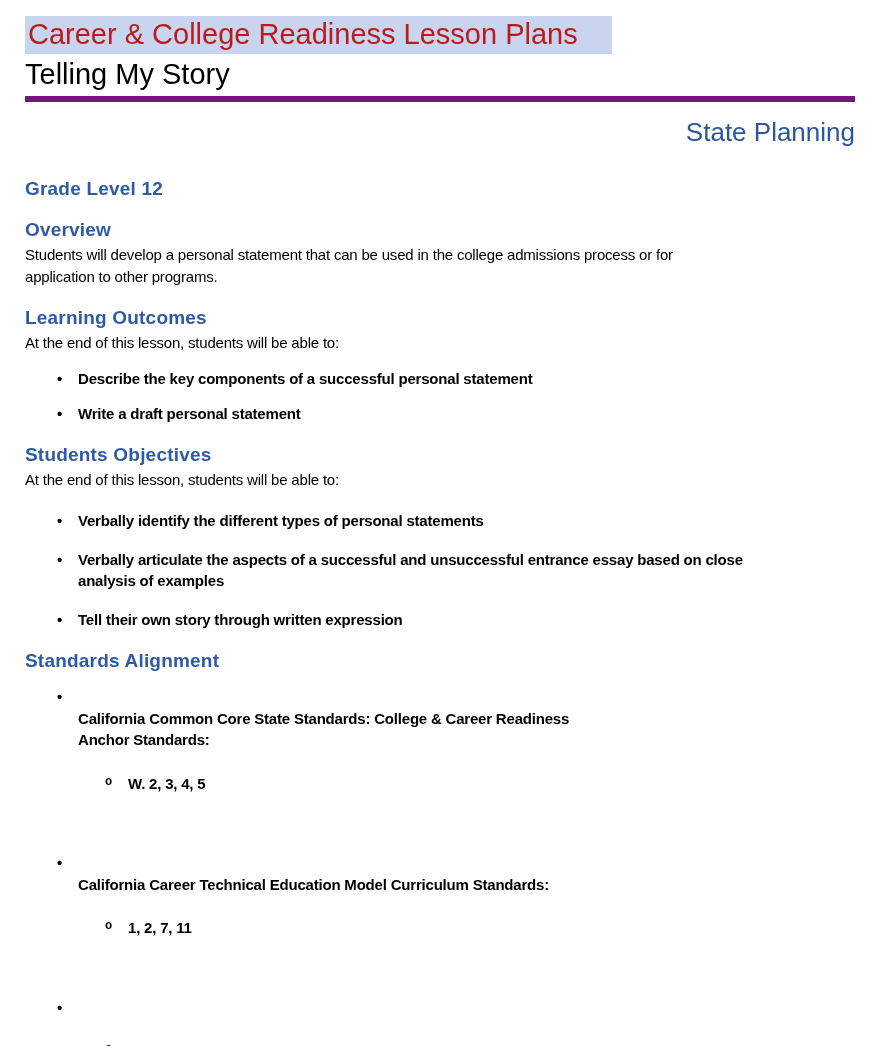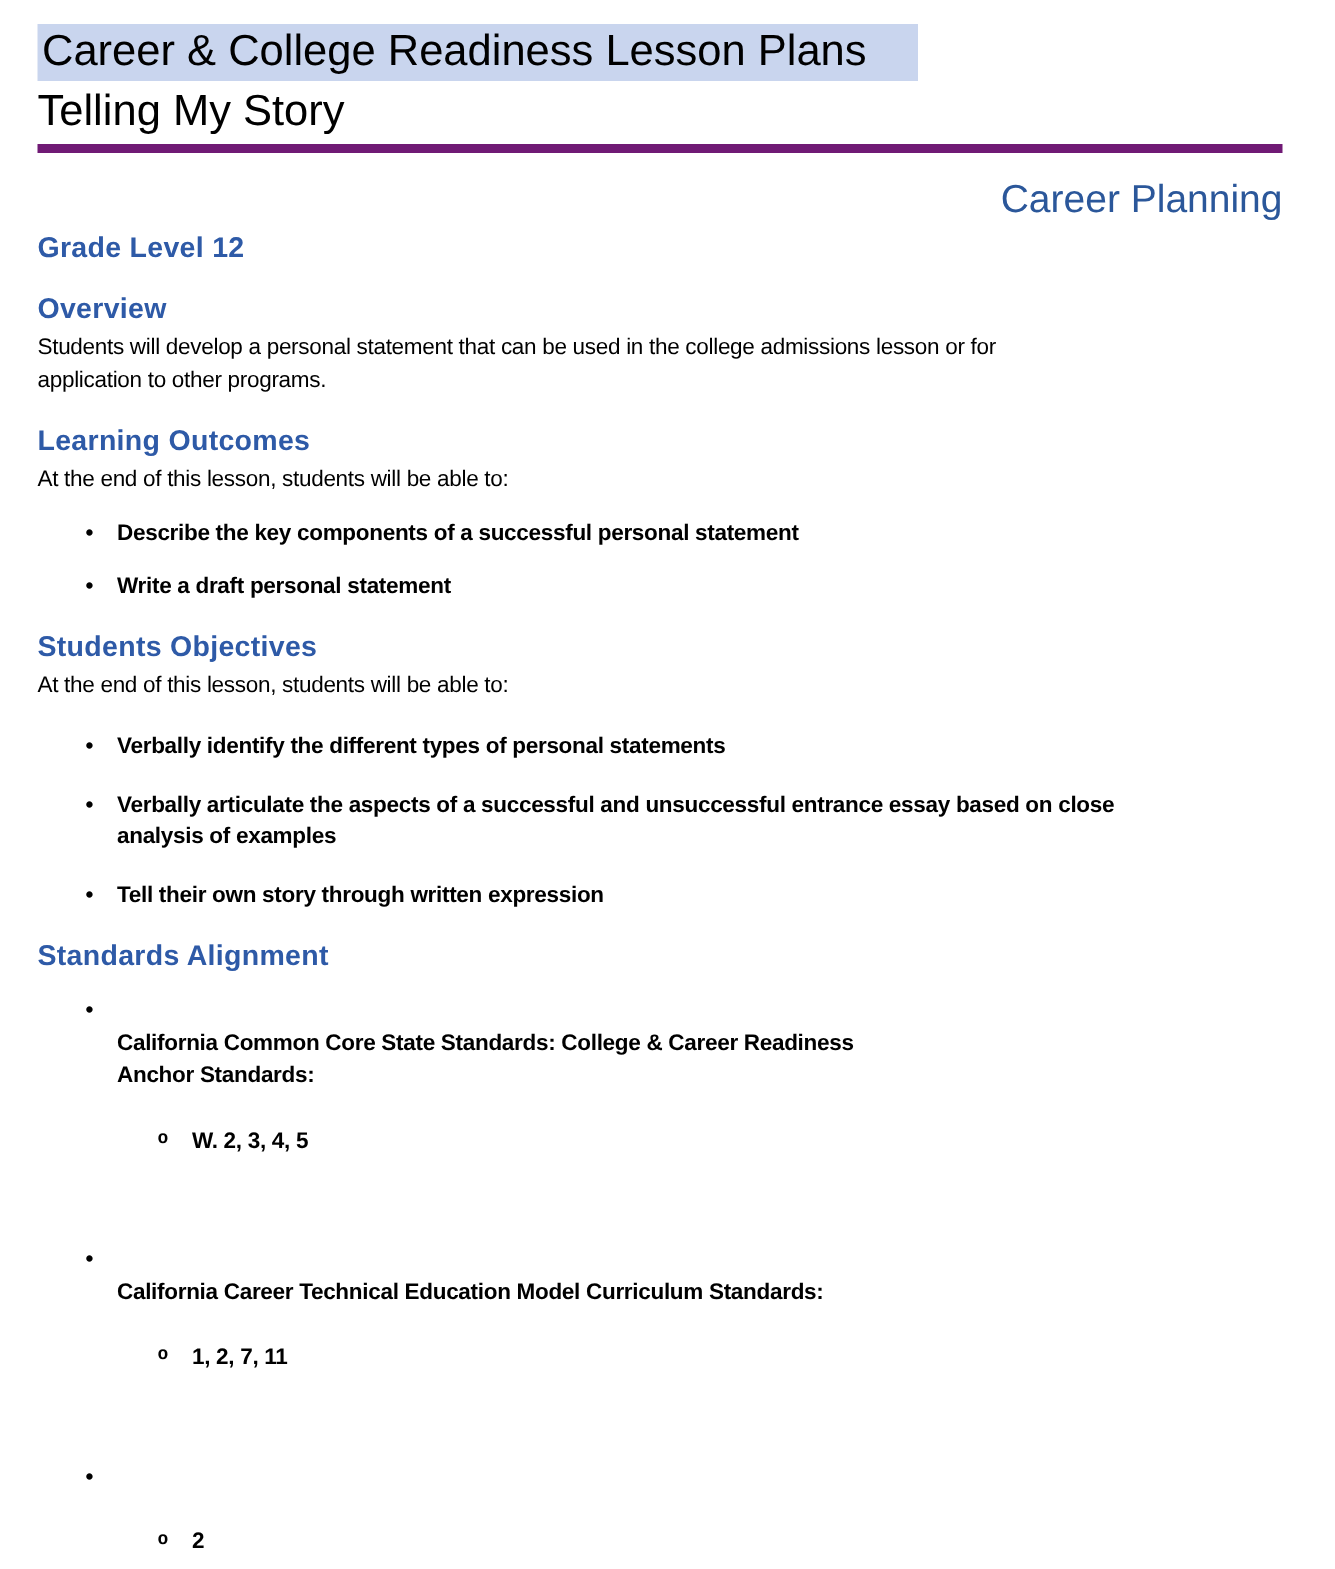--- a/index.html
+++ b/index.html
@@ -14,21 +14,21 @@
     box-sizing:border-box;
     width:890px; height:1046px;
     padding:16px 35px 0 25px;
   }
   
   .doc-title{
     margin:0;
     font-size:29px;
     font-weight:400;
     line-height:1.3;
-    color:#000000;
+    color:#b91c1c;
     white-space:nowrap;
   }
   .hl{
     background:#C9D5EE;
     padding:2px 34px 4px 3px;
   }
   .doc-subtitle{
     margin:3px 0 0 0;
     font-size:29px;
     font-weight:400;
@@ -44,21 +44,21 @@
     color:#2B579A;
   }
   
   h3{
     margin:19px 0 3px 0;
     font-size:19px;
     font-weight:700;
     color:#2E5AA7;
     letter-spacing:.2px;
   }
-  .grade-heading{ margin-top:7px; }
+  .grade-heading{ margin-top:30px; }
   
   p, li{
     font-size:15px;
     line-height:1.45;
     letter-spacing:-.2px;
     white-space:pre-line;
   }
   p{ margin:1px 0; }
   
   ul.bullets{
@@ -100,27 +100,27 @@
 </style>
 </head>
 <body>
 
 <div class="page">
 
   <h1 class="doc-title"><span class="hl">Career &amp; College Readiness Lesson Plans</span></h1>
 
   <h2 class="doc-subtitle">Telling My Story</h2>
 
-  <div class="category">Career Planning</div>
+  <div class="category">State Planning</div>
 
   <h3 class="grade-heading">Grade Level 12</h3>
 
   <section>
     <h3>Overview</h3>
-    <p>Students will develop a personal statement that can be used in the college admissions lesson or for
+    <p>Students will develop a personal statement that can be used in the college admissions process or for
 application to other programs.</p>
   </section>
 
   <section>
     <h3>Learning Outcomes</h3>
     <p>At the end of this lesson, students will be able to:</p>
     <ul class="bullets">
       <li>Describe the key components of a successful personal statement</li>
       <li>Write a draft personal statement</li>
     </ul>

